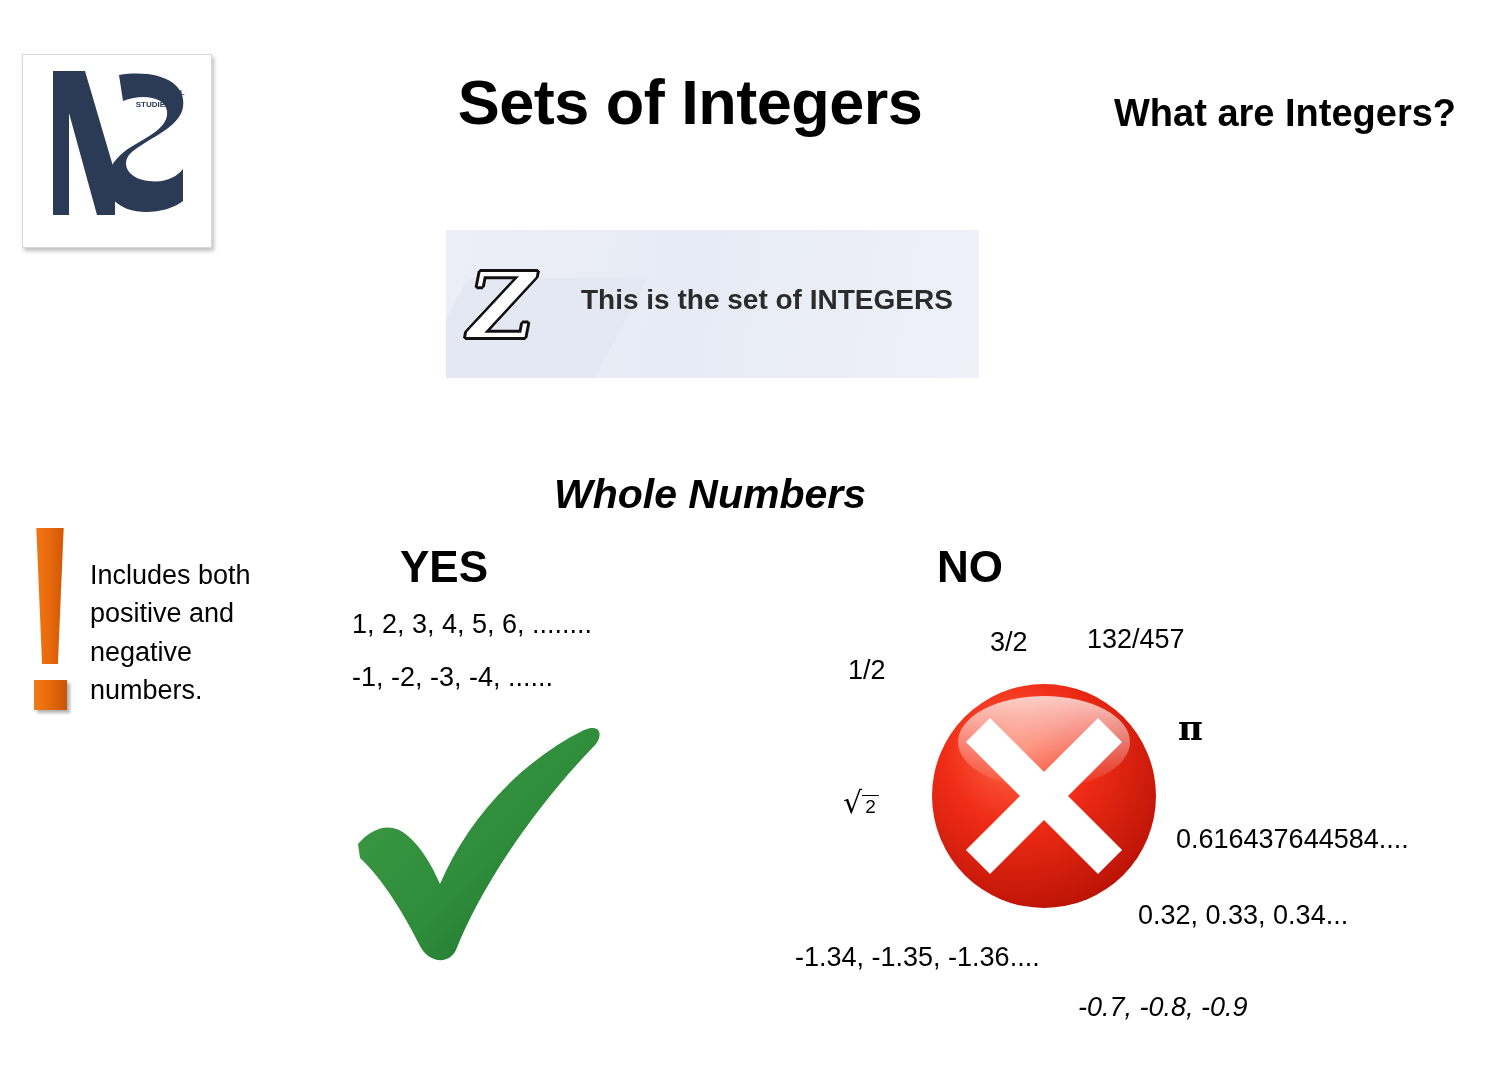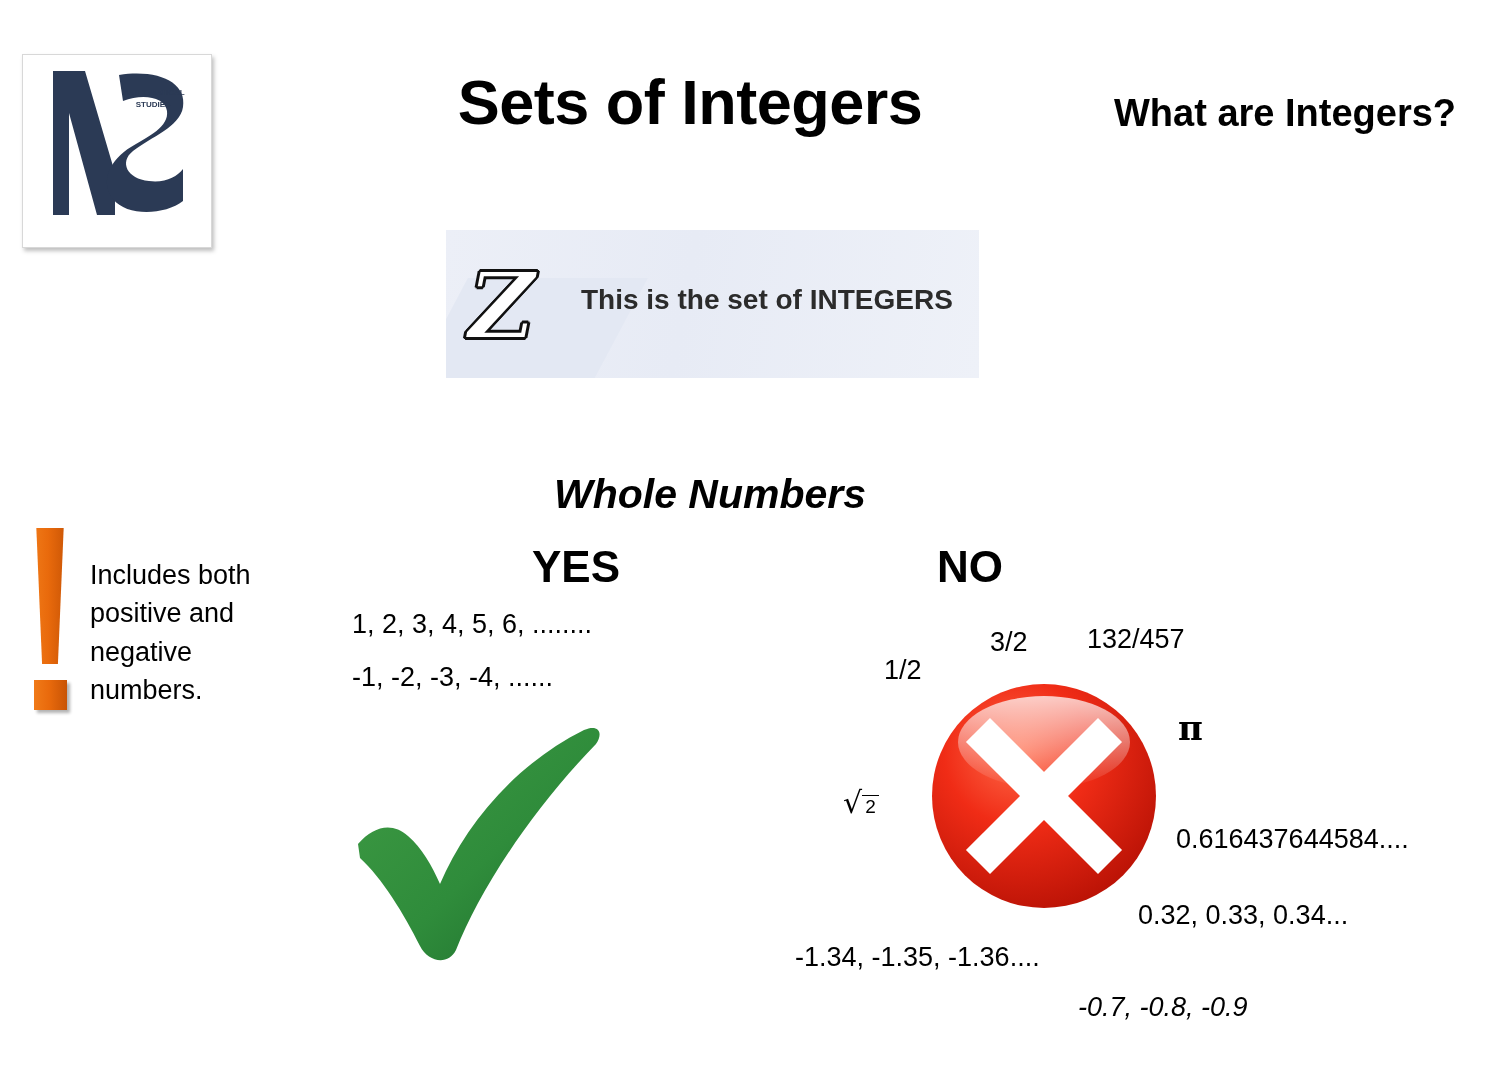--- a/index.html
+++ b/index.html
@@ -145,21 +145,21 @@
     font-size: 27px;
     line-height: 1.42;
   }
 
   
   #yes-label {
     position: absolute;
     left: 400px;
     top: 542px;
     width: 220px;
-    text-align: right;
+    text-align: left;
     font-size: 44px;
     font-weight: bold;
   }
   #no-label {
     position: absolute;
     left: 860px;
     top: 542px;
     width: 220px;
     text-align: center;
     font-size: 44px;
@@ -191,21 +191,21 @@
   #red-x {
     position: absolute;
     left: 928px;
     top: 680px;
     width: 232px;
     height: 232px;
   }
 
   
   .nitem { position: absolute; font-size: 27px; white-space: nowrap; }
-  #n-half      { left: 884px;  top: 655px; }
+  #n-half      { left: 848px;  top: 655px; }
   #n-37        { left: 990px;  top: 627px; }
   #n-132       { left: 1087px; top: 624px; }
   #n-pi        { left: 1178px; top: 708px; font-family: "DejaVu Serif", serif; font-size: 34px; font-weight: bold; }
   #n-sqrt      { left: 843px;  top: 785px; font-size: 26px; }
   #n-sqrt .rad { font-family: "DejaVu Sans", sans-serif; font-size: 30px; }
   #n-sqrt .two { font-size: 19px; border-top: 1px solid #000; padding: 0 3px; }
   #n-045       { left: 1176px; top: 824px; }
   #n-032       { left: 1138px; top: 900px; }
   #n-134       { left: 795px;  top: 942px; text-align: right; }
   #n-07        { left: 1078px; top: 992px; font-style: italic; }

